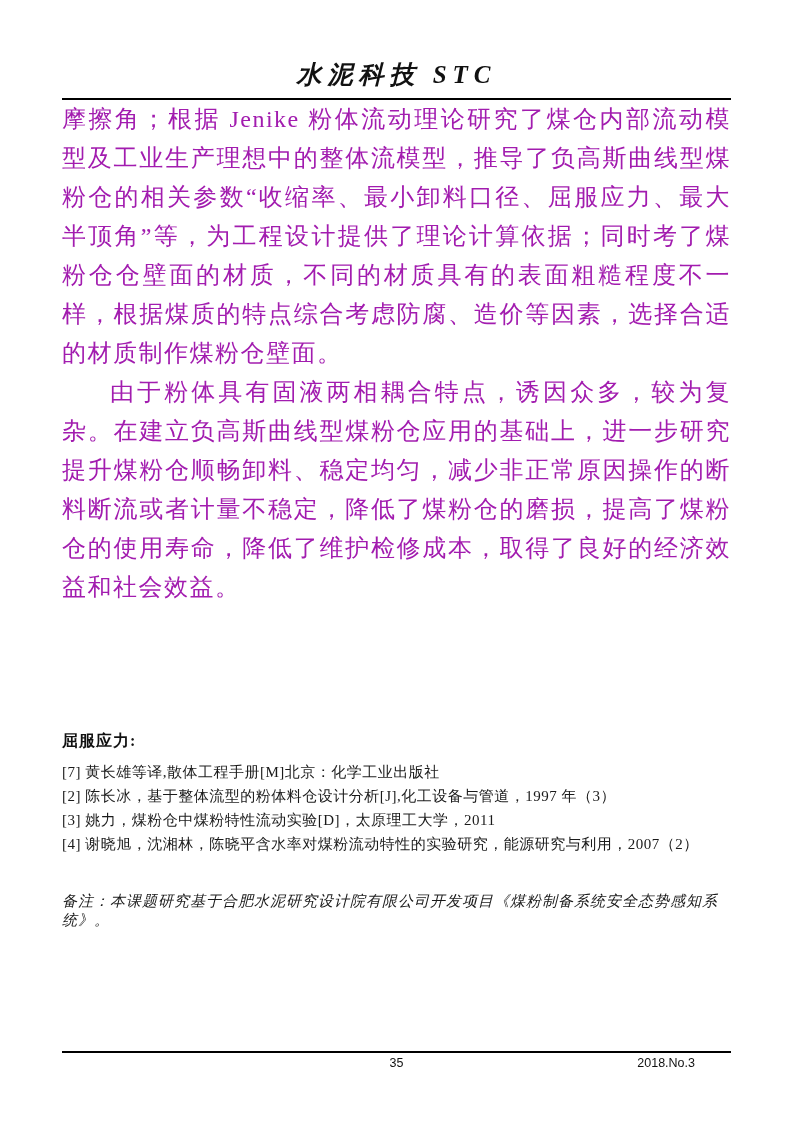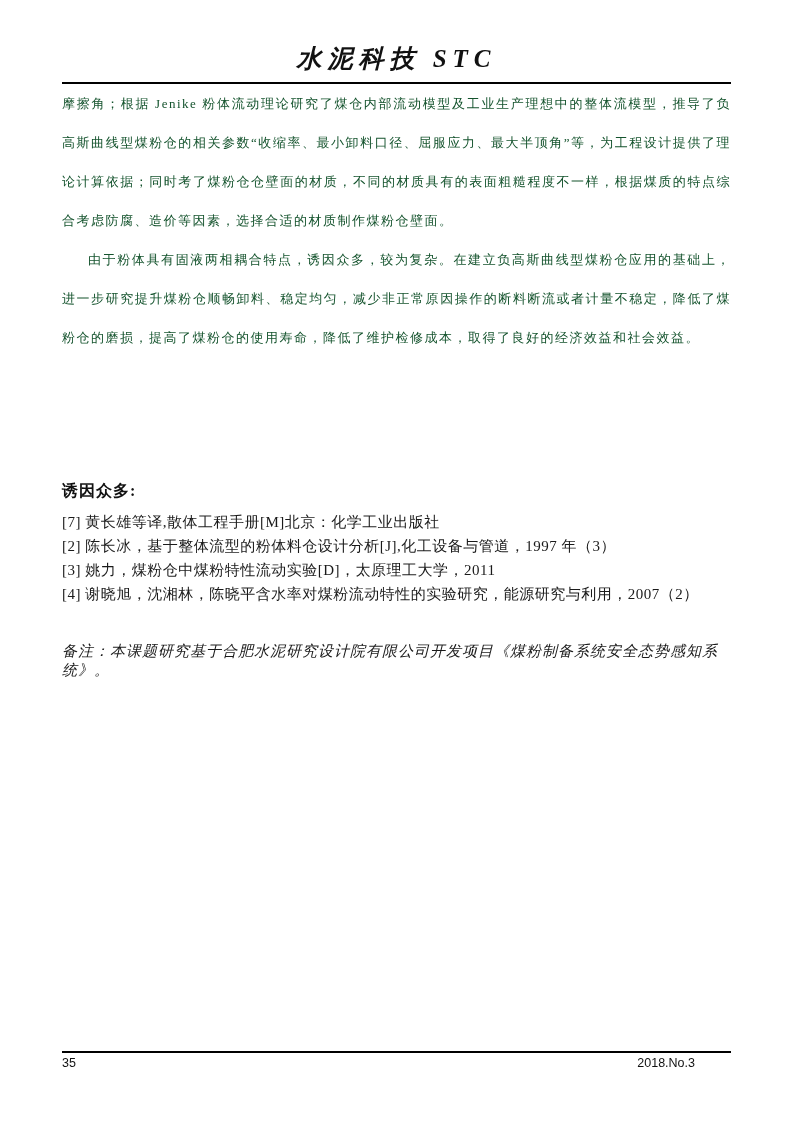--- a/index.html
+++ b/index.html
@@ -21,36 +21,36 @@
     left: 62px;
     width: 669px;
     top: 0;
   }
   .header-title {
     text-align: center;
     font-size: 25px;
     font-style: italic;
     font-weight: bold;
     letter-spacing: 6px;
-    padding-top: 44px;
+    padding-top: 60px;
     height: 36px;
     line-height: 30px;
   }
   .header-rule {
     border: none;
     border-top: 2px solid #000000;
     margin: 2px 0 0 0;
   }
   .body-text p {
     margin: 0;
-    font-size: 13px;
+    font-size: 24px;
     line-height: 39px;
     text-align: justify;
     letter-spacing: 1.5px;
-    color: #14532d;
+    color: #a21caf;
   }
   .body-text p.indented {
     text-indent: 2em;
   }
   .references {
     margin-top: 124px;
   }
   .ref-heading {
     font-size: 16px;
     font-weight: bold;
@@ -87,21 +87,21 @@
     height: 20px;
     margin-top: 3px;
     font-family: "Liberation Sans", "DejaVu Sans", sans-serif;
     font-size: 12.5px;
     color: #111111;
   }
   .footer-page-number {
     position: absolute;
     left: 0;
     right: 0;
-    text-align: left;
+    text-align: center;
   }
   .footer-issue {
     position: absolute;
     right: 36px;
   }
 </style>
 </head>
 <body>
 
 <div class="page">
@@ -111,21 +111,21 @@
     <div class="header-title">水泥科技 STC</div>
 
     <hr class="header-rule">
 
     <div class="body-text">
       <p>摩擦角；根据 Jenike 粉体流动理论研究了煤仓内部流动模型及工业生产理想中的整体流模型，推导了负高斯曲线型煤粉仓的相关参数“收缩率、最小卸料口径、屈服应力、最大半顶角”等，为工程设计提供了理论计算依据；同时考了煤粉仓仓壁面的材质，不同的材质具有的表面粗糙程度不一样，根据煤质的特点综合考虑防腐、造价等因素，选择合适的材质制作煤粉仓壁面。</p>
       <p class="indented">由于粉体具有固液两相耦合特点，诱因众多，较为复杂。在建立负高斯曲线型煤粉仓应用的基础上，进一步研究提升煤粉仓顺畅卸料、稳定均匀，减少非正常原因操作的断料断流或者计量不稳定，降低了煤粉仓的磨损，提高了煤粉仓的使用寿命，降低了维护检修成本，取得了良好的经济效益和社会效益。</p>
     </div>
 
     <div class="references">
-      <div class="ref-heading">诱因众多:</div>
+      <div class="ref-heading">屈服应力:</div>
       <div class="ref-item">[7] 黄长雄等译,散体工程手册[M]北京：化学工业出版社</div>
       <div class="ref-item">[2] 陈长冰，基于整体流型的粉体料仓设计分析[J],化工设备与管道，1997 年（3）</div>
       <div class="ref-item">[3] 姚力，煤粉仓中煤粉特性流动实验[D]，太原理工大学，2011</div>
       <div class="ref-item">[4] 谢晓旭，沈湘林，陈晓平含水率对煤粉流动特性的实验研究，能源研究与利用，2007（2）</div>
     </div>
 
     <div class="note-line">备注：本课题研究基于合肥水泥研究设计院有限公司开发项目《煤粉制备系统安全态势感知系统》。</div>
 
   </div>
 

